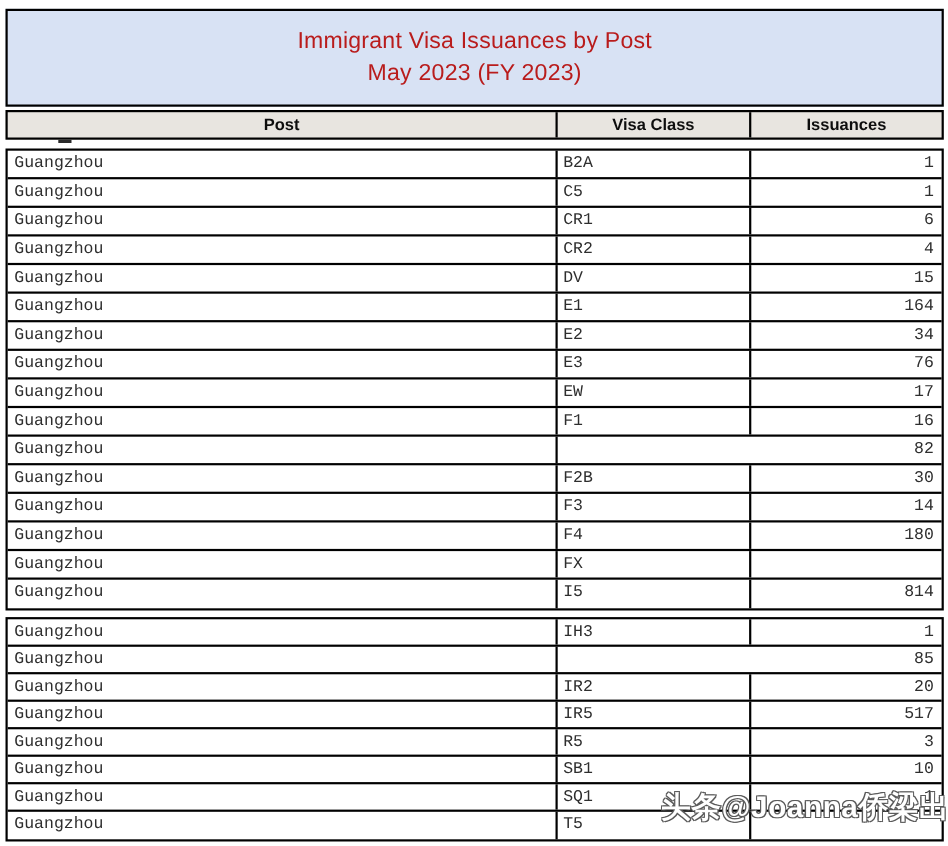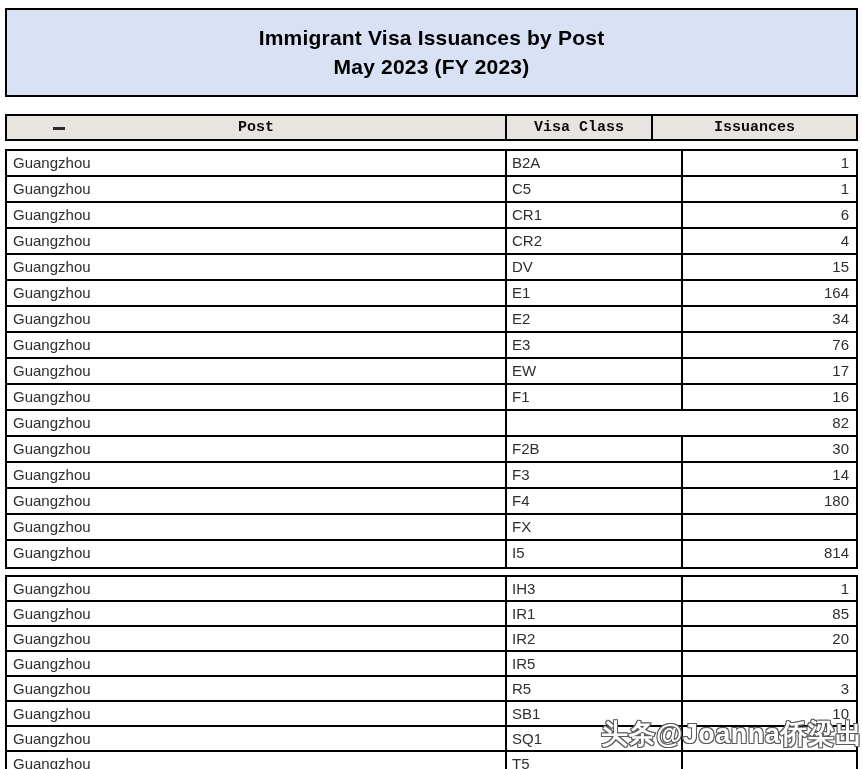--- a/index.html
+++ b/index.html
@@ -19,48 +19,47 @@
 
   
   .title-box {
     height:89px;
     border:2px solid var(--border);
     background:var(--title-bg);
     display:flex; flex-direction:column;
     align-items:center; justify-content:center;
     gap:5px;
   }
-  .title-line { font-size:21px; font-weight:bold; color:#000000; letter-spacing:0.2px; }
+  .title-line { font-size:21px; font-weight:normal; color:#b91c1c; letter-spacing:0.2px; }
 
   
   .header-row {
-    margin-top:17px;
+    margin-top:3px;
     border:2px solid var(--border);
     background:var(--header-bg);
     display:flex;
     height:27px;
-    font-family:Liberation Mono, monospace;
   }
   .header-cell {
     font-size:15px; font-weight:bold; color:#0d0d0d;
     text-align:center; line-height:23px;
   }
   .hc-post { width:500px; border-right:2px solid var(--border); }
-  .hc-visa { width:146px; border-right:2px solid var(--border); }
+  .hc-visa { width:176px; border-right:2px solid var(--border); }
   .hc-iss  { flex:1; }
 
   
   .group {
     border:2px solid var(--border);
     background:#fff;
   }
   .group-1 { margin-top:8px; }
   .group-2 { margin-top:6px; }
 
-  .row { display:flex; height:26px; border-bottom:2px solid var(--border); }
+  .row { display:flex; height:26px; border-bottom:2px solid var(--border);font-family:Liberation Mono, monospace; }
   .row:last-child { border-bottom:none; }
   .group-2 .row { height:25px; }
   .cell {
     font-size:15px; color:var(--text);
     line-height:24px; overflow:hidden; white-space:nowrap;
   }
   .group-2 .cell { line-height:23px; }
   .cell.post { width:500px; border-right:2px solid var(--border); padding-left:6px; }
   .cell.visa { width:176px; border-right:2px solid var(--border); padding-left:5px; }
   .cell.num  { flex:1; text-align:right; padding-right:7px; }
@@ -198,33 +197,33 @@
 
   <div class="group group-2">
   <div class="row">
     <div class="cell post">Guangzhou</div>
     <div class="cell visa">IH3</div>
     <div class="cell num">1</div>
   </div>
 
   <div class="row">
     <div class="cell post">Guangzhou</div>
-    <div class="cell visa">IR1</div>
     <div class="cell num">85</div>
   </div>
 
   <div class="row">
     <div class="cell post">Guangzhou</div>
     <div class="cell visa">IR2</div>
     <div class="cell num">20</div>
   </div>
 
   <div class="row">
     <div class="cell post">Guangzhou</div>
     <div class="cell visa">IR5</div>
+    <div class="cell num">517</div>
   </div>
 
   <div class="row">
     <div class="cell post">Guangzhou</div>
     <div class="cell visa">R5</div>
     <div class="cell num">3</div>
   </div>
 
   <div class="row">
     <div class="cell post">Guangzhou</div>

